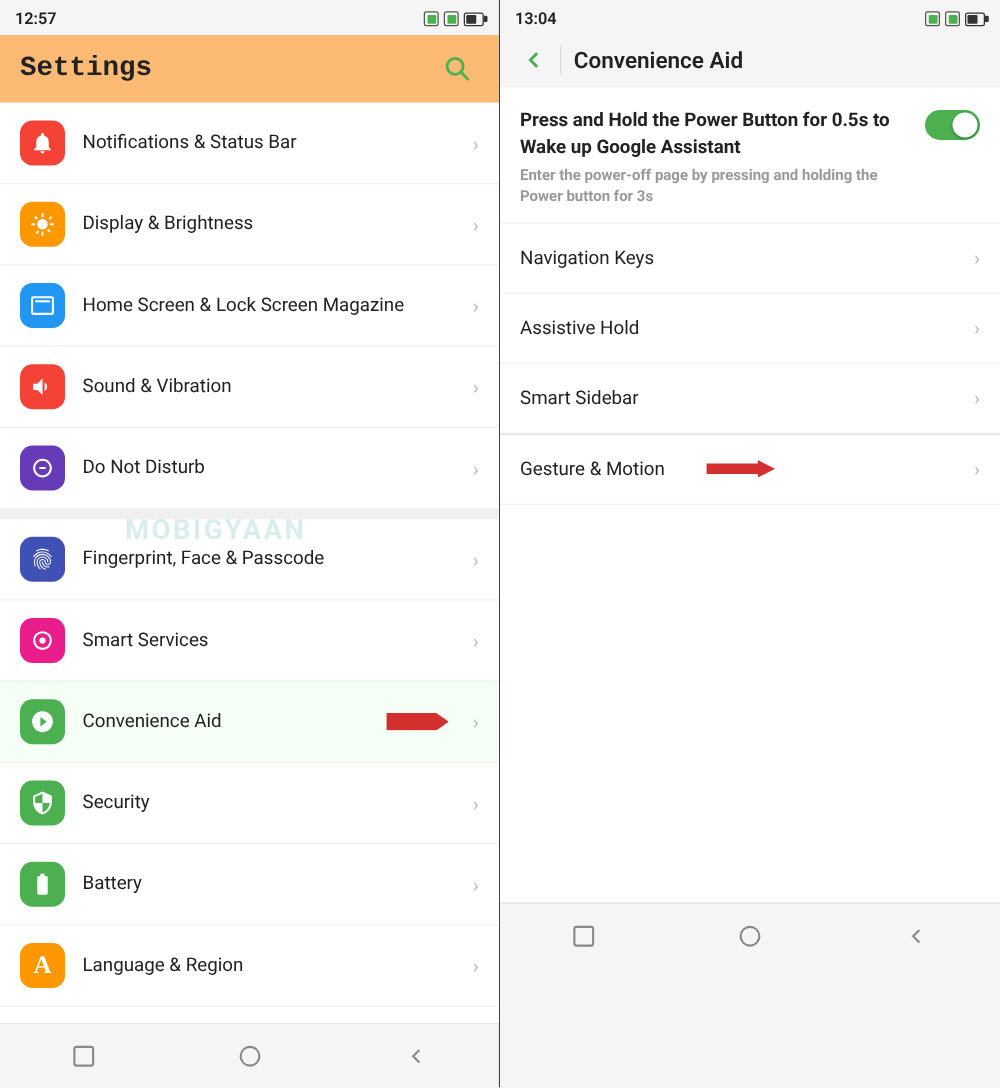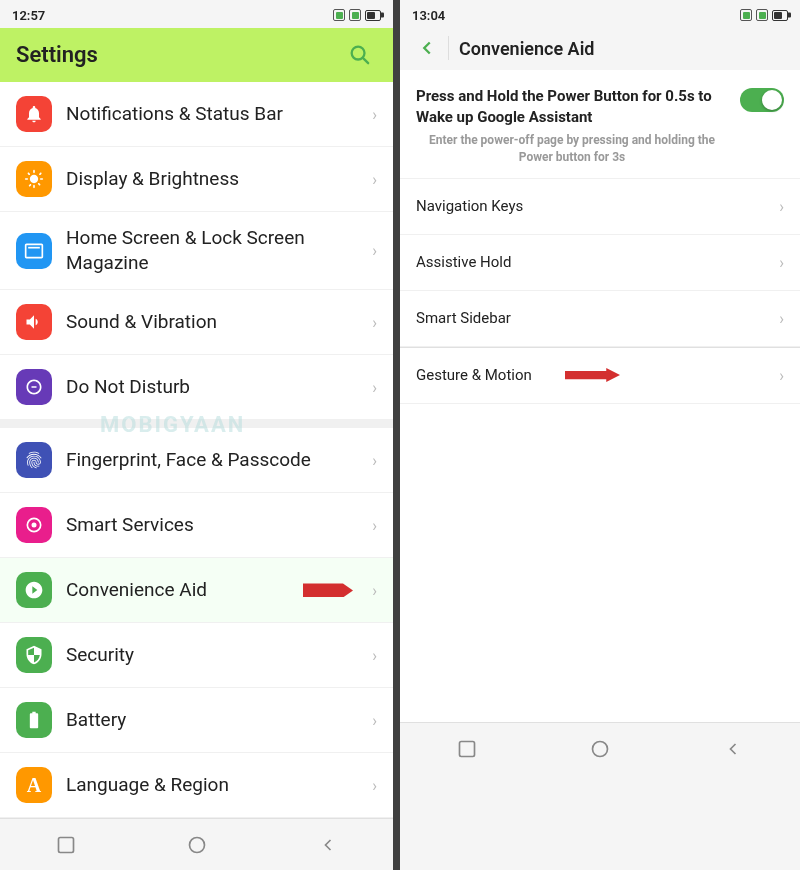--- a/index.html
+++ b/index.html
@@ -13,21 +13,21 @@
       overflow: hidden;
     }
 
     
     .left-panel {
       width: 400px;
       height: 870px;
       background: #f5f5f5;
       display: flex;
       flex-direction: column;
-      border-right: 7px solid #404040;
+      border-right: 1px solid #404040;
     }
 
     .status-bar-left {
       display: flex;
       align-items: center;
       justify-content: space-between;
       padding: 6px 12px 4px;
       background: #f5f5f5;
       height: 28px;
     }
@@ -90,21 +90,22 @@
       height: 7px;
       background: #4caf50;
       border-radius: 1px;
     }
 
     .header-left {
       display: flex;
       align-items: center;
       justify-content: space-between;
       padding: 8px 16px 10px;
-      background: #bef264;
+      background: #fdba74;
+      font-family: Liberation Mono, monospace;
     }
 
     .header-title {
       font-size: 22px;
       font-weight: 600;
       color: #222;
     }
 
     .search-icon-btn {
       width: 36px;
@@ -138,21 +139,21 @@
       align-items: center;
       justify-content: center;
       margin-right: 14px;
       flex-shrink: 0;
       font-size: 18px;
       color: white;
     }
 
     .settings-item-text {
       flex: 1;
-      font-size: 19px;
+      font-size: 15px;
       color: #222;
       line-height: 1.3;
     }
 
     .settings-item-chevron {
       color: #bbb;
       font-size: 16px;
     }
 
     .red-arrow {
@@ -269,21 +270,20 @@
       font-size: 15px;
       color: #222;
       line-height: 1.4;
     }
 
     .toggle-sub-text {
       font-size: 12px;
       color: #999;
       margin-top: 4px;
       line-height: 1.4;
-      text-align: center;
     }
 
     .toggle-switch {
       width: 44px;
       height: 24px;
       background: #4caf50;
       border-radius: 12px;
       position: relative;
       flex-shrink: 0;
       margin-top: 2px;

